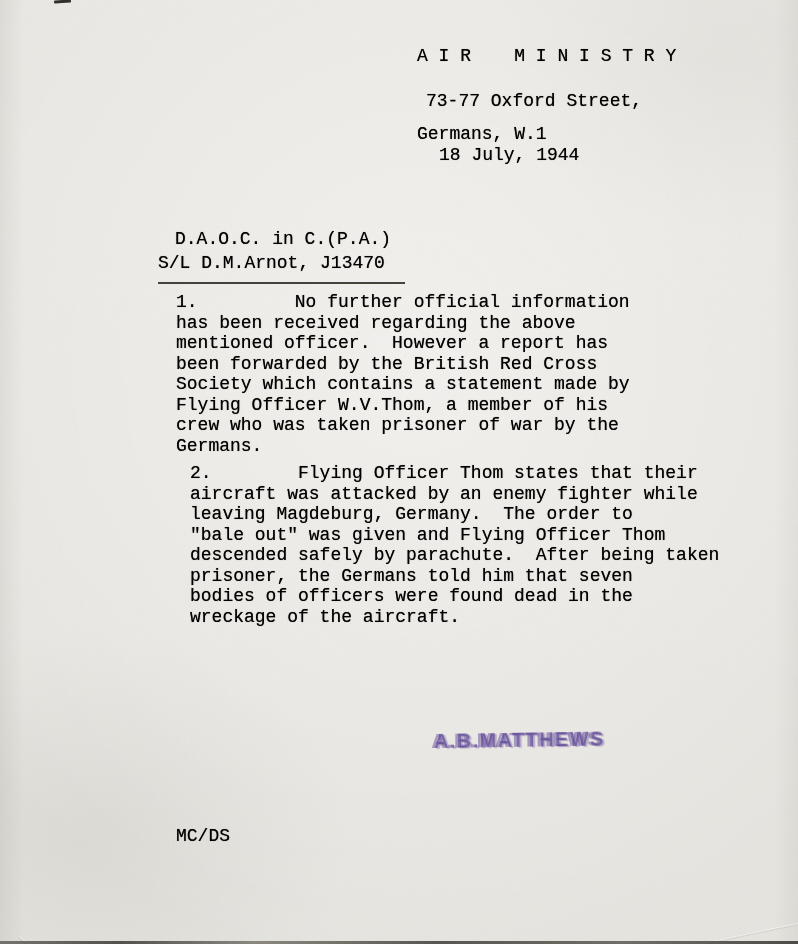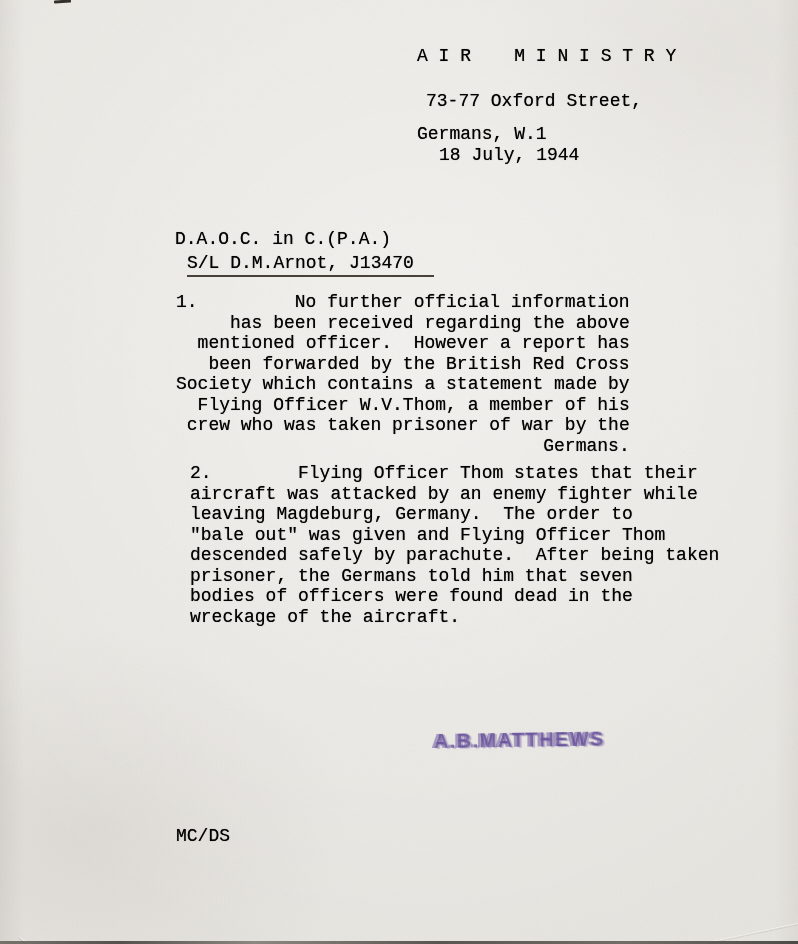--- a/index.html
+++ b/index.html
@@ -26,26 +26,26 @@
     white-space:pre;
     text-shadow:0 0 0.7px rgba(52,47,39,0.85);
   }
   .minute{left:94px;top:145px;}
   .org{left:417px;top:46px;}
   .street{left:426px;top:91px;}
   .city{left:417px;top:124px;}
   .date{left:417px;top:145px;margin-left:22px;}
   .recipient{left:175px;top:217px;margin-top:12px;}
   .subject{
-    left:187px;top:253px;
+    left:158px;top:253px;
     display:inline-block;
     border-bottom:2px solid rgba(52,47,39,0.9);
-    padding:0 20px 1px 0;
+    padding:0 20px 8px 0;
   }
-  .para1{left:176px;top:292px;text-align:right;}
+  .para1{left:176px;top:292px;}
   .para2{left:152px;top:463px;margin-left:38px;}
   .para3{left:159px;top:633px;}
   .sig{left:368px;top:787px;}
   .initials{left:176px;top:826px;}
   .stamp{
     position:absolute;left:434px;top:729px;
     font-family:"Liberation Sans","DejaVu Sans",sans-serif;
     font-weight:700;font-size:21px;letter-spacing:1.5px;
     color:rgba(97,74,152,0.78);
     text-shadow:-3px 0 0 rgba(97,74,152,0.50), 2px 1px 1px rgba(97,74,152,0.38);

